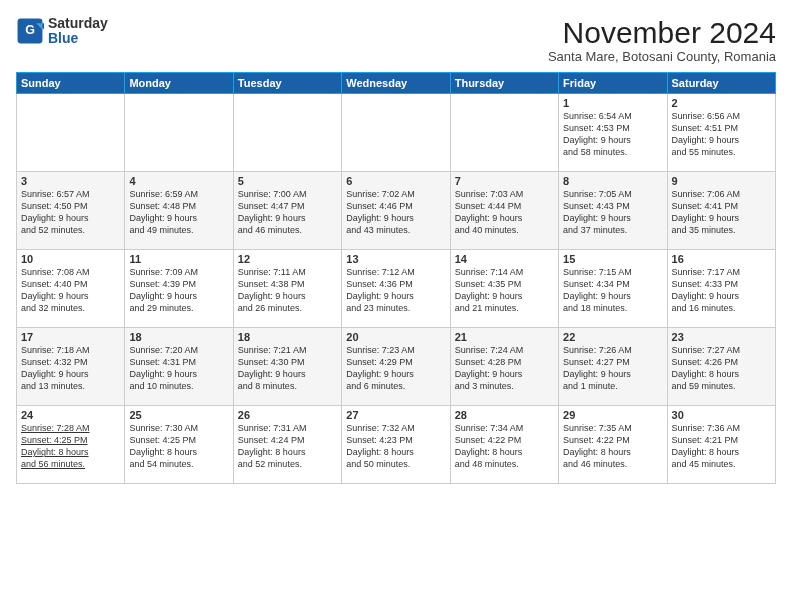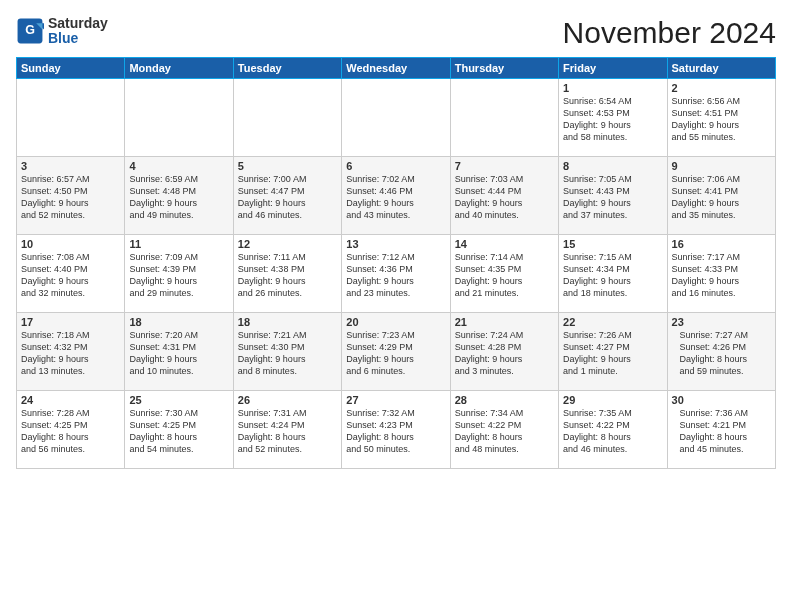--- a/index.html
+++ b/index.html
@@ -116,20 +116,21 @@
         <polygon points="28,8 36,8 36,16" fill="#1a5fa8"></polygon>
         <polygon points="28,8 36,8 36,16" fill="#4a9fd4" transform="translate(-2,0)"></polygon>
       </svg>
       <div class="logo-text">
         <span class="logo-general">Saturday</span>
         <span class="logo-blue">Blue</span>
       </div>
     </div>
     <div class="title-block">
       <div class="month-title">November 2024</div>
+      <div class="subtitle">Santa Mare, Botosani County, Romania</div>
     </div>
   </div>
 
   <table class="calendar">
     <thead>
       <tr>
         <th>Sunday</th>
         <th>Monday</th>
         <th>Tuesday</th>
         <th>Wednesday</th>
@@ -300,30 +301,30 @@
           </td>
           <td>
             <span class="day-num">22</span>
             <div class="day-info" style="white-space: pre-line;">Sunrise: 7:26 AM
 Sunset: 4:27 PM
 Daylight: 9 hours
 and 1 minute.</div>
           </td>
           <td>
             <span class="day-num">23</span>
-            <div class="day-info" style="white-space: pre-line; margin-left: 8px;">Sunrise: 7:27 AM
+            <div class="day-info" style="white-space: pre-line;">Sunrise: 7:27 AM
 Sunset: 4:26 PM
 Daylight: 8 hours
 and 59 minutes.</div>
           </td>
         </tr>
         <tr class="row-odd">
           <td>
             <span class="day-num">24</span>
-            <div class="day-info" style="white-space: pre-line;">Sunrise: 7:28 AM
+            <div class="day-info" style="white-space: pre-line; text-decoration: underline;">Sunrise: 7:28 AM
 Sunset: 4:25 PM
 Daylight: 8 hours
 and 56 minutes.</div>
           </td>
           <td>
             <span class="day-num">25</span>
             <div class="day-info" style="white-space: pre-line;">Sunrise: 7:30 AM
 Sunset: 4:25 PM
 Daylight: 8 hours
 and 54 minutes.</div>
@@ -351,21 +352,21 @@
           </td>
           <td>
             <span class="day-num">29</span>
             <div class="day-info" style="white-space: pre-line;">Sunrise: 7:35 AM
 Sunset: 4:22 PM
 Daylight: 8 hours
 and 46 minutes.</div>
           </td>
           <td>
             <span class="day-num">30</span>
-            <div class="day-info" style="white-space: pre-line; margin-left: 8px;">Sunrise: 7:36 AM
+            <div class="day-info" style="white-space: pre-line;">Sunrise: 7:36 AM
 Sunset: 4:21 PM
 Daylight: 8 hours
 and 45 minutes.</div>
           </td>
         </tr>
       </tbody>
   </table>
 </div>
 
 </body></html>

